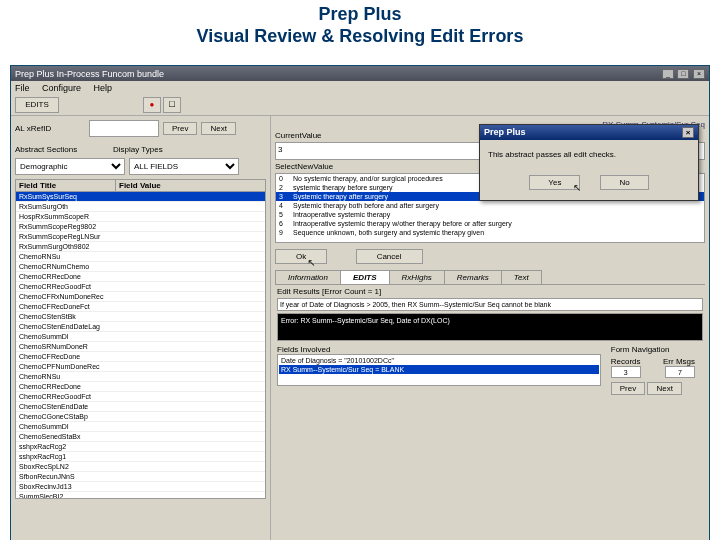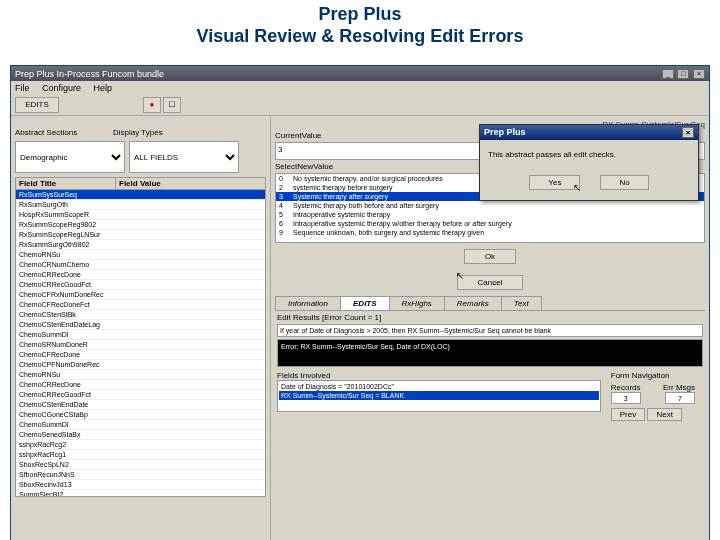--- a/index.html
+++ b/index.html
@@ -11,37 +11,37 @@
 .titlebar-btns span { display: inline-block; width: 12px; height: 10px; background: #bbb; border: 1px solid #666; margin-left: 1px; font-size: 7px; text-align: center; line-height: 8px; color: #000; }
 .menubar { background: #d8d4c8; padding: 2px 4px; font-size: 9px; }
 .menubar span { margin-right: 10px; }
 .toolbar { background: #d8d4c8; padding: 2px 4px; border-bottom: 1px solid #aaa; display: flex; gap: 2px; }
 .toolbar-btn { width: 18px; height: 16px; background: #e0ddd0; border: 1px solid #999; font-size: 8px; text-align: center; line-height: 14px; }
 .main-area { display: flex; height: 430px; }
 .left-panel { width: 260px; background: #d8d4c8; padding: 4px; border-right: 1px solid #aaa; }
 .right-panel { flex: 1; background: #d8d4c8; padding: 4px; position: relative; }
 .field-row { display: flex; align-items: center; margin-bottom: 4px; gap: 4px; }
 .field-row label { width: 70px; font-size: 8px; }
-.field-row input, .field-row select { font-size: 8px; height: 32px; border: 1px solid #999; background: #fff; }
+.field-row input, .field-row select { font-size: 8px; height: 17px; border: 1px solid #999; background: #fff; }
 .btn { background: #e0ddd0; border: 1px solid #999; padding: 1px 8px; font-size: 8px; cursor: pointer; }
 .field-list { background: #fff; border: 1px solid #999; height: 320px; overflow: hidden; margin-top: 4px; }
 .field-list-header { display: flex; background: #d8d4c8; border-bottom: 1px solid #999; font-size: 8px; font-weight: bold; }
 .field-list-header span:first-child { width: 100px; padding: 1px 3px; border-right: 1px solid #999; }
 .field-list-header span:last-child { flex: 1; padding: 1px 3px; }
 .field-list-body { font-size: 7px; }
 .field-list-row { padding: 0 3px; border-bottom: 1px solid #eee; line-height: 10px; height: 10px; overflow: hidden; white-space: nowrap; }
 .field-list-row.selected { background: #0040c0; color: #fff; }
 .right-top { position: relative; }
 .right-label { font-size: 8px; margin: 2px 0; }
 .value-box { background: #fff; border: 1px solid #999; height: 18px; padding: 2px; font-size: 8px; }
 .select-list { background: #fff; border: 1px solid #999; height: 70px; font-size: 7px; overflow: hidden; }
 .select-list-row { padding: 0 3px; line-height: 9px; display: flex; }
 .select-list-row.selected { background: #0040c0; color: #fff; }
 .select-list-row span:first-child { width: 14px; }
-.ok-cancel-row { display: flex; justify-content: center; margin: 6px 0; align-items: center; flex-direction: column; }
+.ok-cancel-row { display: flex; gap: 10px; margin: 6px 0; align-items: center; }
 .help-box { position: absolute; right: 6px; background: #ffff80; border: 1px solid #999; padding: 2px 6px; font-size: 8px; display: flex; align-items: center; gap: 6px; }
 .tabs { display: flex; border-bottom: 1px solid #999; margin-top: 4px; font-style: italic; }
 .tab { padding: 2px 12px; font-size: 8px; background: #d8d4c8; border: 1px solid #999; border-bottom: none; margin-right: -1px; }
 .tab.active { background: #fff; font-weight: bold; }
 .edit-results { font-size: 8px; padding: 2px; }
 .edit-results-box { background: #fff; border: 1px solid #999; padding: 2px; font-size: 7px; margin: 2px 0; }
 .error-box { background: #000; color: #fff; border: 1px solid #999; padding: 3px; font-size: 7px; height: 28px; }
 .fields-involved { background: #fff; border: 1px solid #999; height: 32px; font-size: 7px; padding: 1px; }
 .fields-involved-row { padding: 0 2px; line-height: 9px; }
 .fields-involved-row.selected { background: #0040c0; color: #fff; }
@@ -81,20 +81,26 @@
   </div>
   <div class="toolbar">
     <div class="toolbar-btn" style="width:44px">EDITS Config</div>
     <div style="flex:0 0 80px"></div>
     <div class="toolbar-btn" style="color:#c00">●</div>
     <div class="toolbar-btn">☐</div>
   </div>
 
   <div class="main-area">
     <div class="left-panel">
+      <div class="field-row">
+        <label>AL xRefID</label>
+        <input type="text" style="width: 70px;">
+        <button class="btn">Prev</button>
+        <button class="btn">Next</button>
+      </div>
       <div class="field-row" style="margin-top:8px">
         <label>Abstract Sections</label>
         <div style="width:20px"></div>
         <label>Display Types</label>
       </div>
       <div class="field-row">
         <select style="width:110px"><option>Demographic</option></select>
         <select style="width:110px"><option>ALL FIELDS</option></select>
       </div>
       <div class="field-list">

